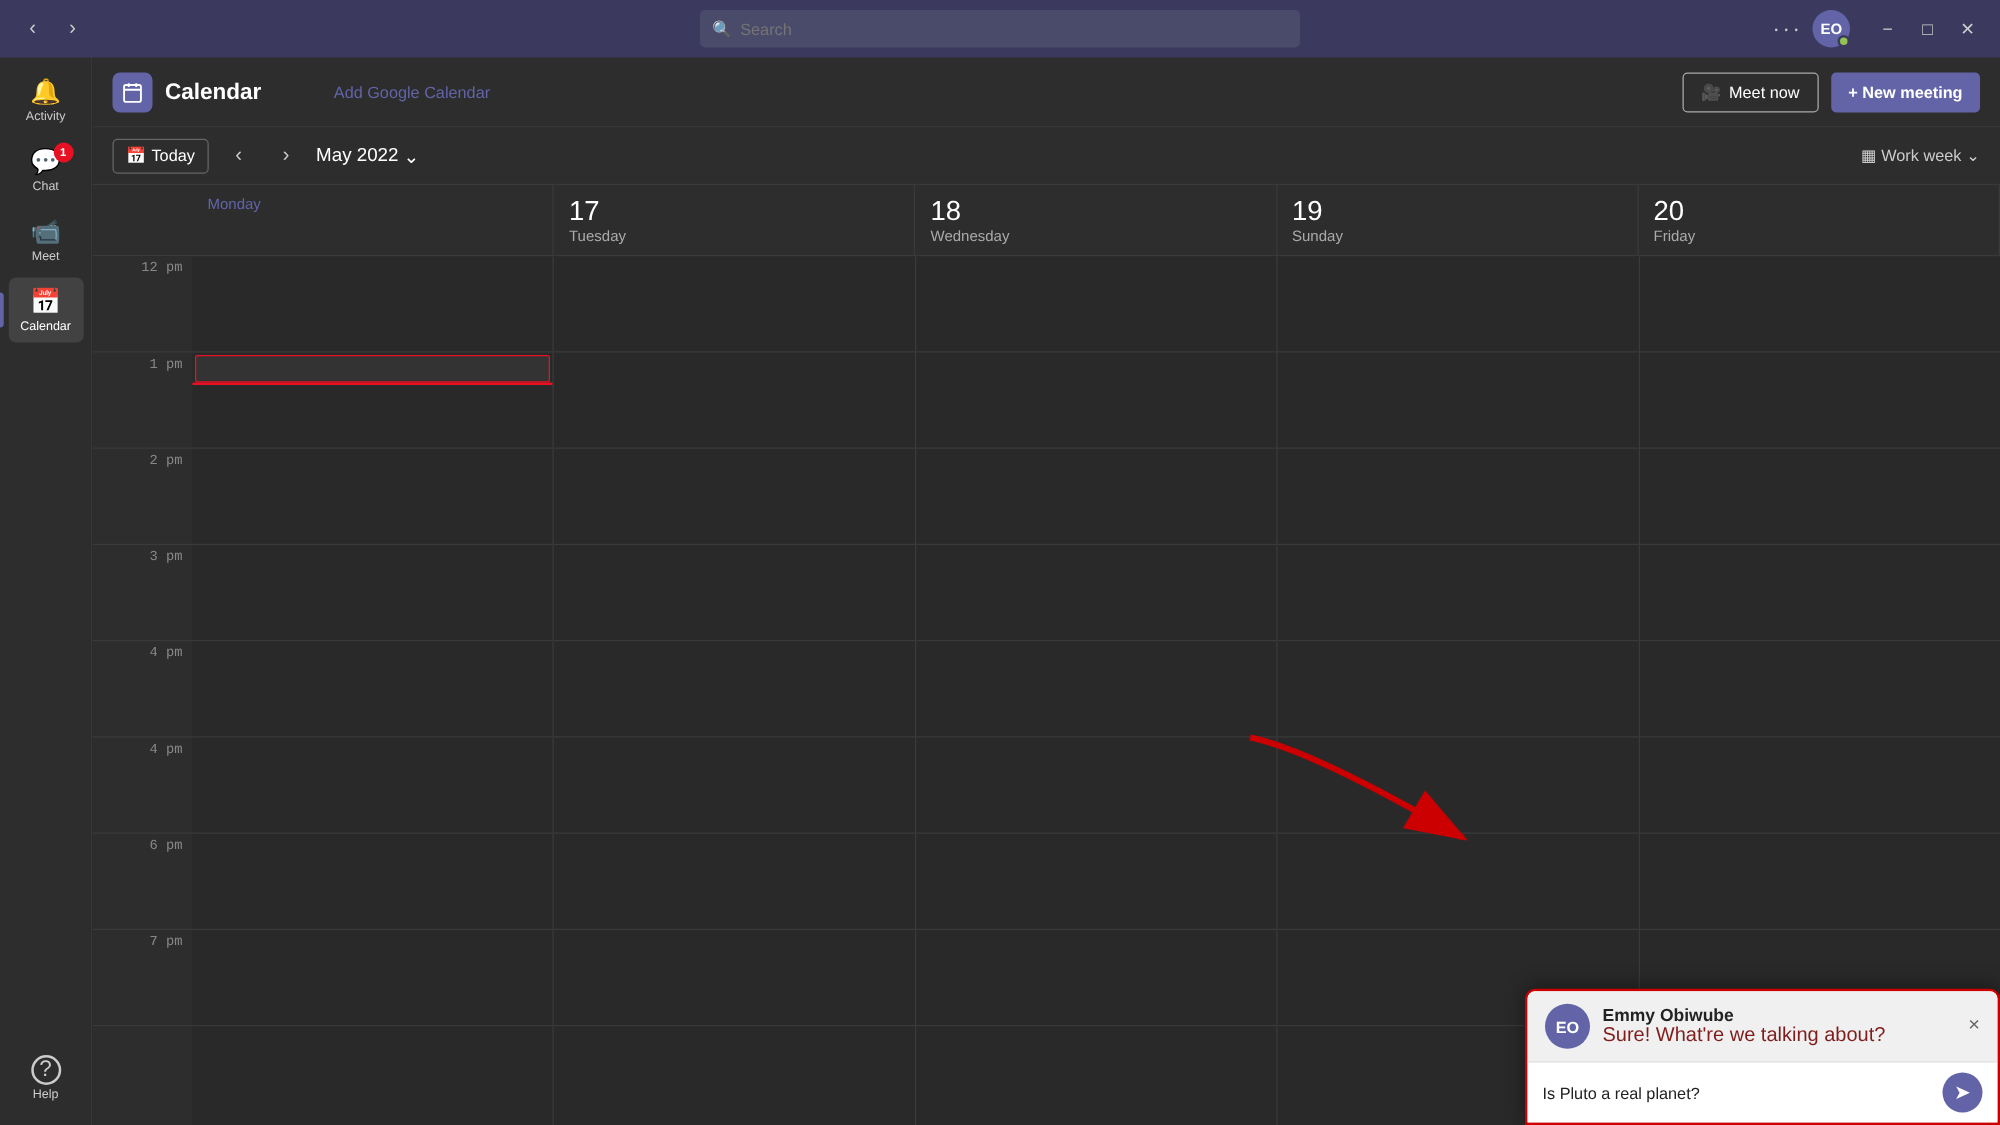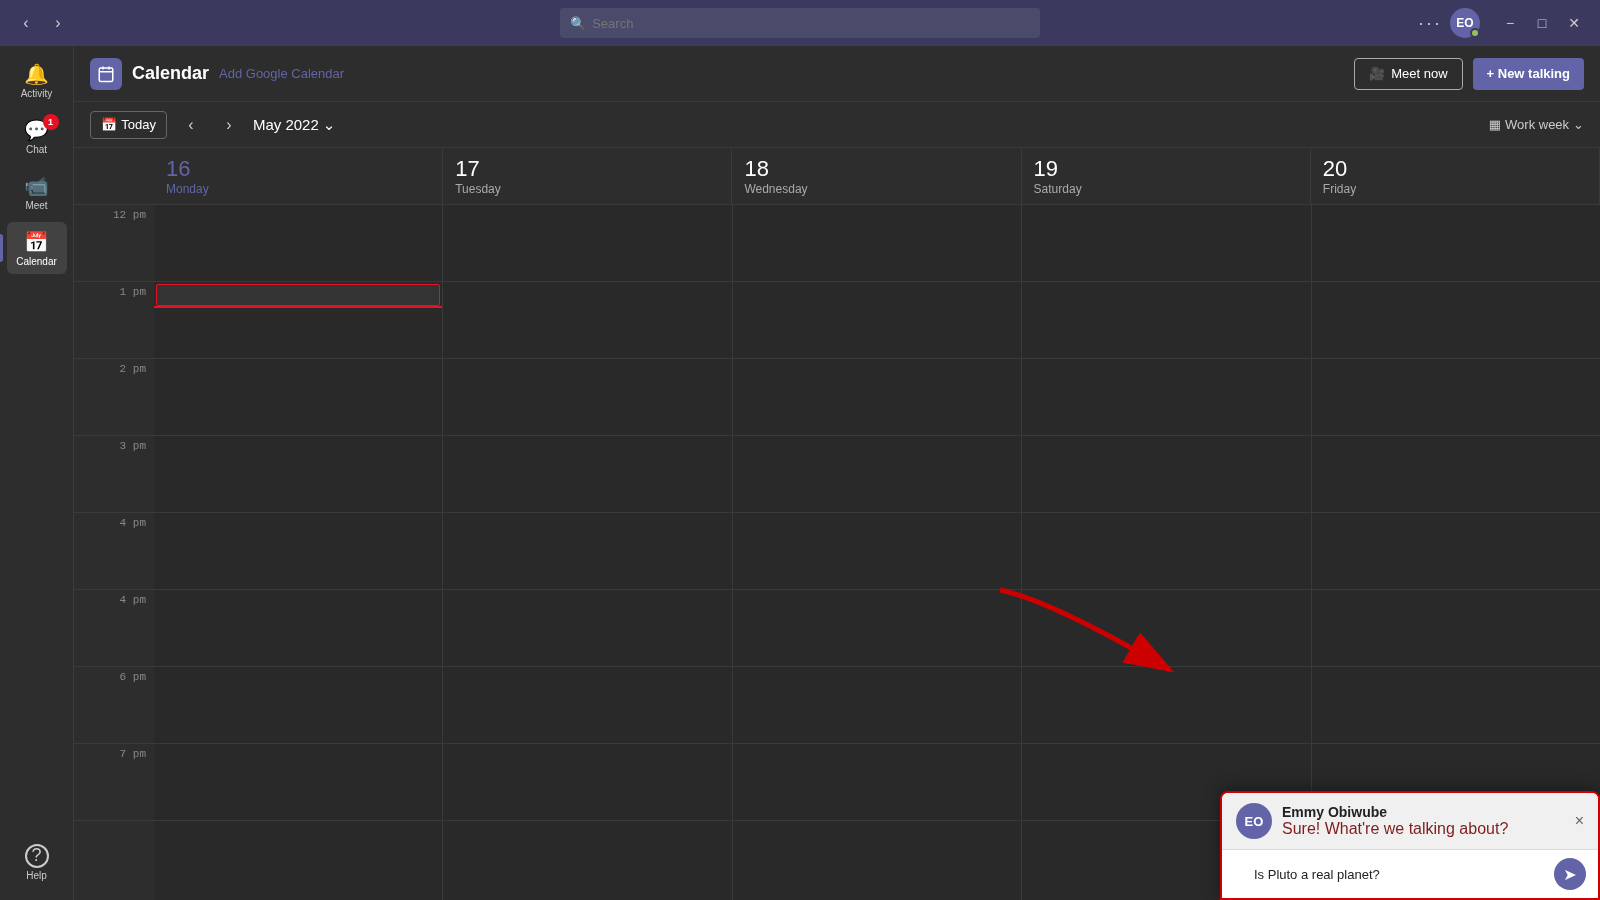--- a/index.html
+++ b/index.html
@@ -202,20 +202,21 @@
       font-size: 16px;
     }
     .cal-title-text {
       font-size: 18px;
       font-weight: 600;
     }
     .add-google {
       color: #6264a7;
       font-size: 13px;
       cursor: pointer;
+      margin-left: 48px;
     }
     .cal-header-right {
       margin-left: auto;
       display: flex;
       align-items: center;
       gap: 10px;
     }
     .meet-now-btn {
       height: 32px;
       padding: 0 14px;
@@ -431,21 +432,20 @@
       background: #fff;
       border-top: 1px solid #ddd;
     }
     .chat-input {
       flex: 1;
       border: none;
       outline: none;
       font-size: 13px;
       color: #222;
       background: transparent;
-      margin-left: 20px;
     }
     .chat-send-btn {
       width: 32px;
       height: 32px;
       background: #6264a7;
       border: none;
       border-radius: 50%;
       cursor: pointer;
       display: flex; align-items: center; justify-content: center;
       color: #fff;
@@ -532,21 +532,21 @@
           </svg>
         </div>
         <span class="cal-title-text">Calendar</span>
         <span class="add-google">Add Google Calendar</span>
       </div>
       <div class="cal-header-right">
         <button class="meet-now-btn">
           <span>🎥</span>
           <span>Meet now</span>
         </button>
-        <button class="new-meeting-btn">+ New talking</button>
+        <button class="new-meeting-btn">+ New meeting</button>
       </div>
     </div>
 
     <div class="cal-sub-header">
       <button class="today-btn">
         <span>📅</span>
         <span>Today</span>
       </button>
       <button class="cal-nav-btn">‹</button>
       <button class="cal-nav-btn">›</button>
@@ -559,34 +559,33 @@
         <span>Work week</span>
         <span>⌄</span>
       </div>
     </div>
 
     <div class="calendar-grid">
 
       <div class="day-headers">
         <div class="time-gutter"></div>
         <div class="day-header">
-          <div class="day-number today">16</div>
           <div class="day-name today">Monday</div>
         </div>
         <div class="day-header">
           <div class="day-number">17</div>
           <div class="day-name">Tuesday</div>
         </div>
         <div class="day-header">
           <div class="day-number">18</div>
           <div class="day-name">Wednesday</div>
         </div>
         <div class="day-header">
           <div class="day-number">19</div>
-          <div class="day-name">Saturday</div>
+          <div class="day-name">Sunday</div>
         </div>
         <div class="day-header">
           <div class="day-number">20</div>
           <div class="day-name">Friday</div>
         </div>
       </div>
 
       <div class="calendar-body">
 
         <div class="time-column">

